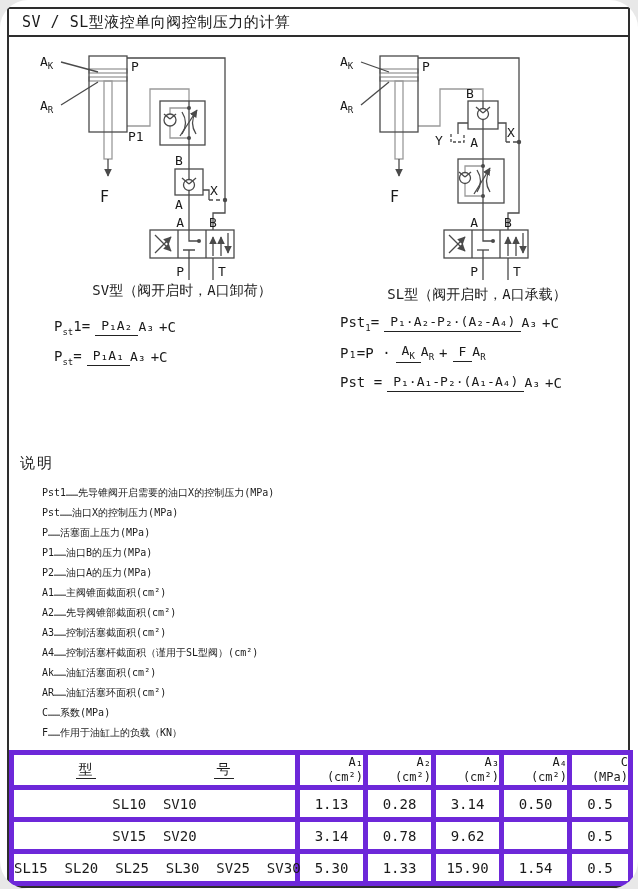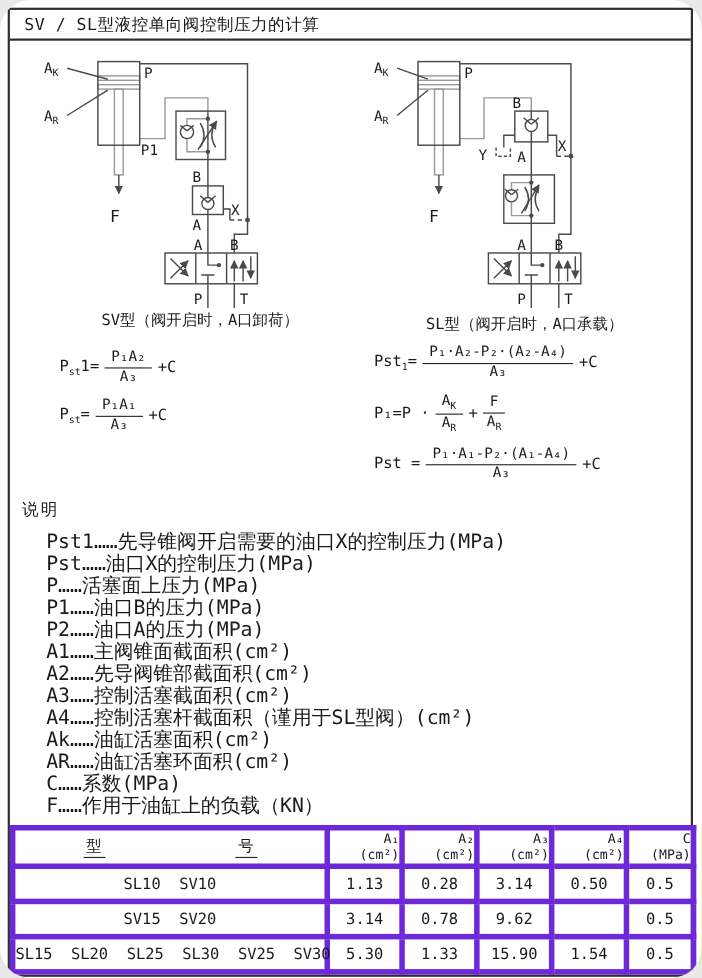--- a/index.html
+++ b/index.html
@@ -13,26 +13,26 @@
   .blk{stroke:#4a4a4a;fill:none;stroke-width:1.3;}
   .gray{stroke:#9a9a9a;fill:none;stroke-width:1.3;}
   .dsh{stroke-dasharray:4,3;}
   .dsh2{stroke-dasharray:3,2;}
   .dot{fill:#4a4a4a;stroke:none;}
   svg text{fill:#1a1a1a;font-family:"DejaVu Sans Mono","Liberation Mono",monospace;font-size:13px;}
   svg .sub{font-size:9px;}
   svg .cap{font-size:14px;}
   .formulas{position:absolute;font-size:14px;}
   .f-row{display:flex;align-items:center;margin-bottom:11px;white-space:pre;}
-  .frac{display:inline-flex;flex-direction:column;align-items:center;margin:0 5px;font-size:13px;}
+  .frac{display:inline-flex;flex-direction:row;align-items:center;margin:0 5px;font-size:13px;}
   .frac .num{border-bottom:1px solid #222;padding:0 6px 1px;line-height:1.15;}
   .frac .den{padding-top:1px;line-height:1.15;}
   sub{font-size:9px;text-align:right;}
   .notes-heading{position:absolute;left:11px;top:445px;font-size:15px;letter-spacing:2px;}
-  .notes{position:absolute;left:33px;top:474px;font-size:18px;}
+  .notes{position:absolute;left:33px;top:474px;font-size:10px;}
   .n-item{height:20px;line-height:20px;white-space:pre;}
   table.spec{position:absolute;left:0;right:0;bottom:0;width:100%;border-collapse:collapse;
              table-layout:fixed;}
   table.spec th,table.spec td{border:5px solid #6d28d9;padding:0;box-sizing:border-box;
              font-weight:normal;}
   table.spec th{height:35px;font-size:12px;}
   table.spec td{height:32px;font-size:14px;text-align:center;}
   td.model{text-align:left;padding-left:13px;white-space:pre;font-size:13px;}
   .mh{border-bottom:1px solid #222;padding:0 3px 1px;font-size:14px;}
   .mh2{margin-left:118px;}

